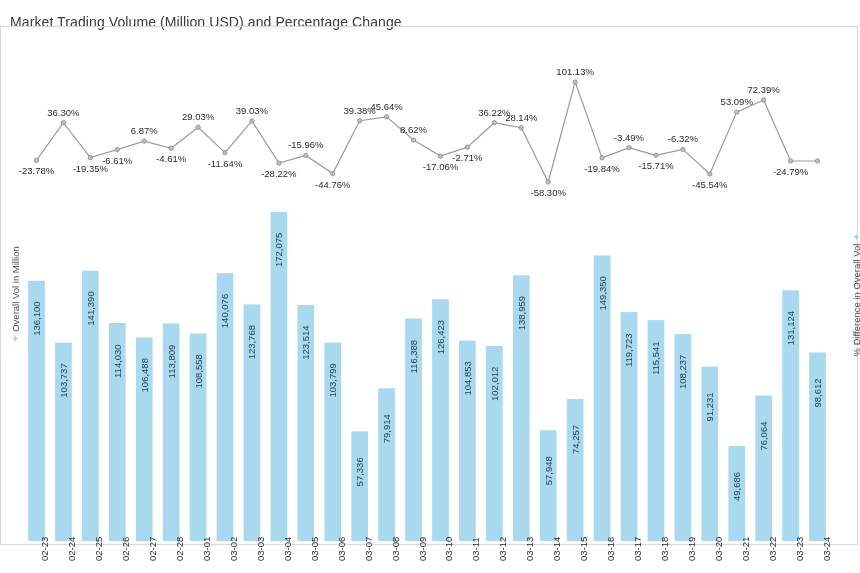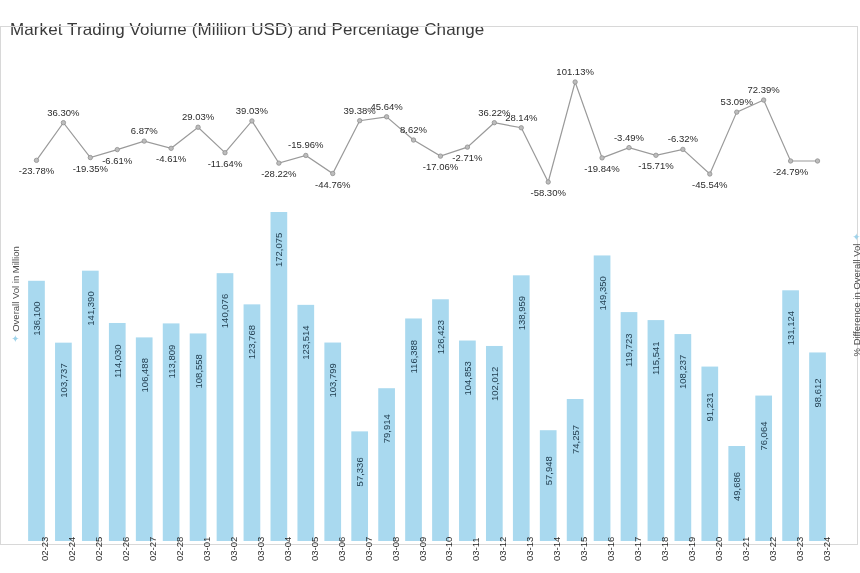--- a/index.html
+++ b/index.html
@@ -15,22 +15,22 @@
     overflow: hidden;
   }
   #root {
     position: relative;
     width: 860px;
     height: 573px;
   }
   #chart-title {
     position: absolute;
     left: 10px;
-    top: 20px;
-    font-size: 17px;
+    top: 14px;
+    font-size: 14px;
     color: #3a3a3a;
     letter-spacing: 0.1px;
   }
   #plot-frame {
     position: absolute;
     left: 0px;
     top: 26px;
     width: 858px;
     height: 519px;
     border: 1px solid #d8d8d8;

